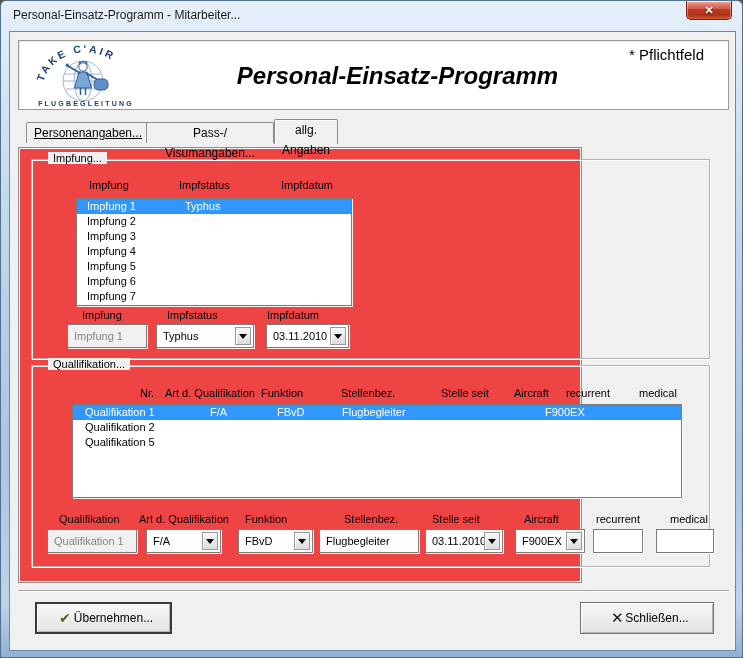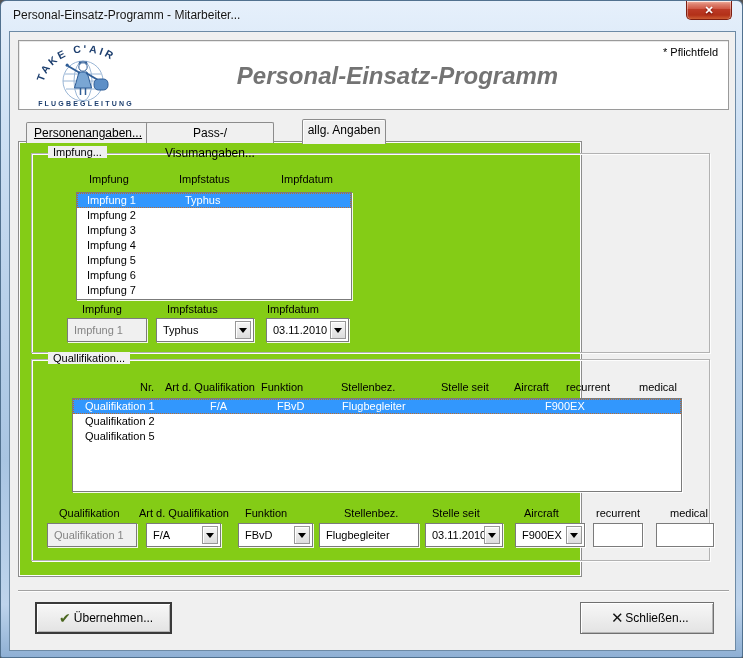--- a/index.html
+++ b/index.html
@@ -22,35 +22,35 @@
 
   
   .client { position:absolute; left:8px; top:30px; width:727px; height:620px;
     background:#f0f0f0; border:1px solid #6d8aa5; }
 
   
   .header-box { position:absolute; left:8px; top:8px; width:711px; height:70px;
     background:#fff; border:1px solid #9a9a9a; box-shadow:inset 1px 1px 0 #e9e9e9; }
   .logo { position:absolute; left:14px; top:3px; }
   .app-title { position:absolute; left:0; right:0; top:0; height:70px; line-height:70px;
-    text-align:center; padding-left:48px; font-size:24px; font-weight:bold; font-style:italic; color:#737373; }
-  .required-note { position:absolute; right:10px; top:5px; font-size:11px; color:#000; }
+    text-align:center; padding-left:48px; font-size:24px; font-weight:bold; font-style:italic; color:#000000; }
+  .required-note { position:absolute; right:24px; top:5px; font-size:15px; color:#000; }
 
   
   .tab { position:absolute; top:90px; height:21px; line-height:20px; text-align:center;
     background:#f0f0f0; border:1px solid #8c8c8c; border-bottom:none;
     border-radius:2px 2px 0 0; font-size:12px; cursor:pointer; z-index:1; }
   .tab.t1 { left:16px; width:124px;text-decoration:underline; }
   .tab.t2 { left:136px; width:128px; }
-  .tab.active { top:87px; height:25px; left:264px; width:84px; z-index:3;
-    box-shadow:inset 1px 1px 0 #fdfdfd;margin-left:28px; }
-
-  
-  .tabpage { position:absolute; left:8px; top:109px; width:564px; height:436px;
-    background:#84cc16; border:1px solid #8c8c8c;
+  .tab.active { top:87px; height:25px; left:264px; width:64px; z-index:3;
+    box-shadow:inset 1px 1px 0 #fdfdfd; }
+
+  
+  .tabpage { position:absolute; left:8px; top:115px; width:564px; height:436px;
+    background:#ef4444; border:1px solid #8c8c8c;
     box-shadow:inset -1px -1px 0 #fdfdfd, inset 1px 1px 0 #fdfdfd; z-index:0; }
 
   
   .groupbox { position:absolute; border:1px solid #b2b2b2;
     box-shadow:1px 1px 0 #fdfdfd, inset 1px 1px 0 #fdfdfd; }
   .gb-impfung { left:12px; top:11px;  width:679px; height:200px; }
   .gb-quali   { left:12px; top:217px; width:679px; height:202px; }
   .group-label { position:absolute; top:-8px; left:16px; background:#f0f0f0; padding:0 5px; font-size:11px; }
 
   .col-h, .fld-label { position:absolute; font-size:11px; white-space:nowrap; }

